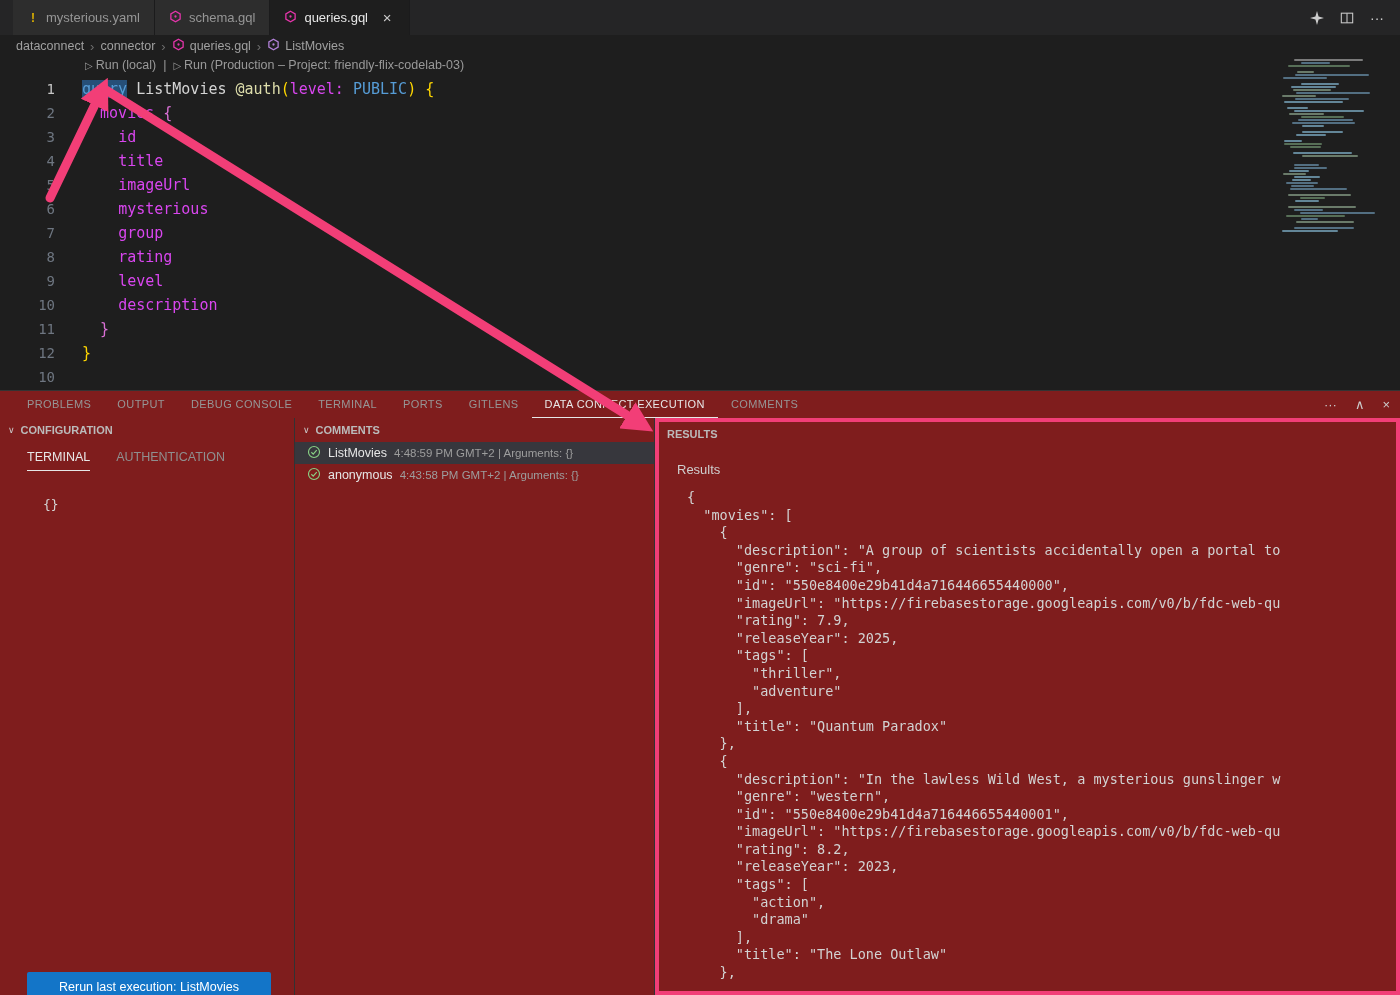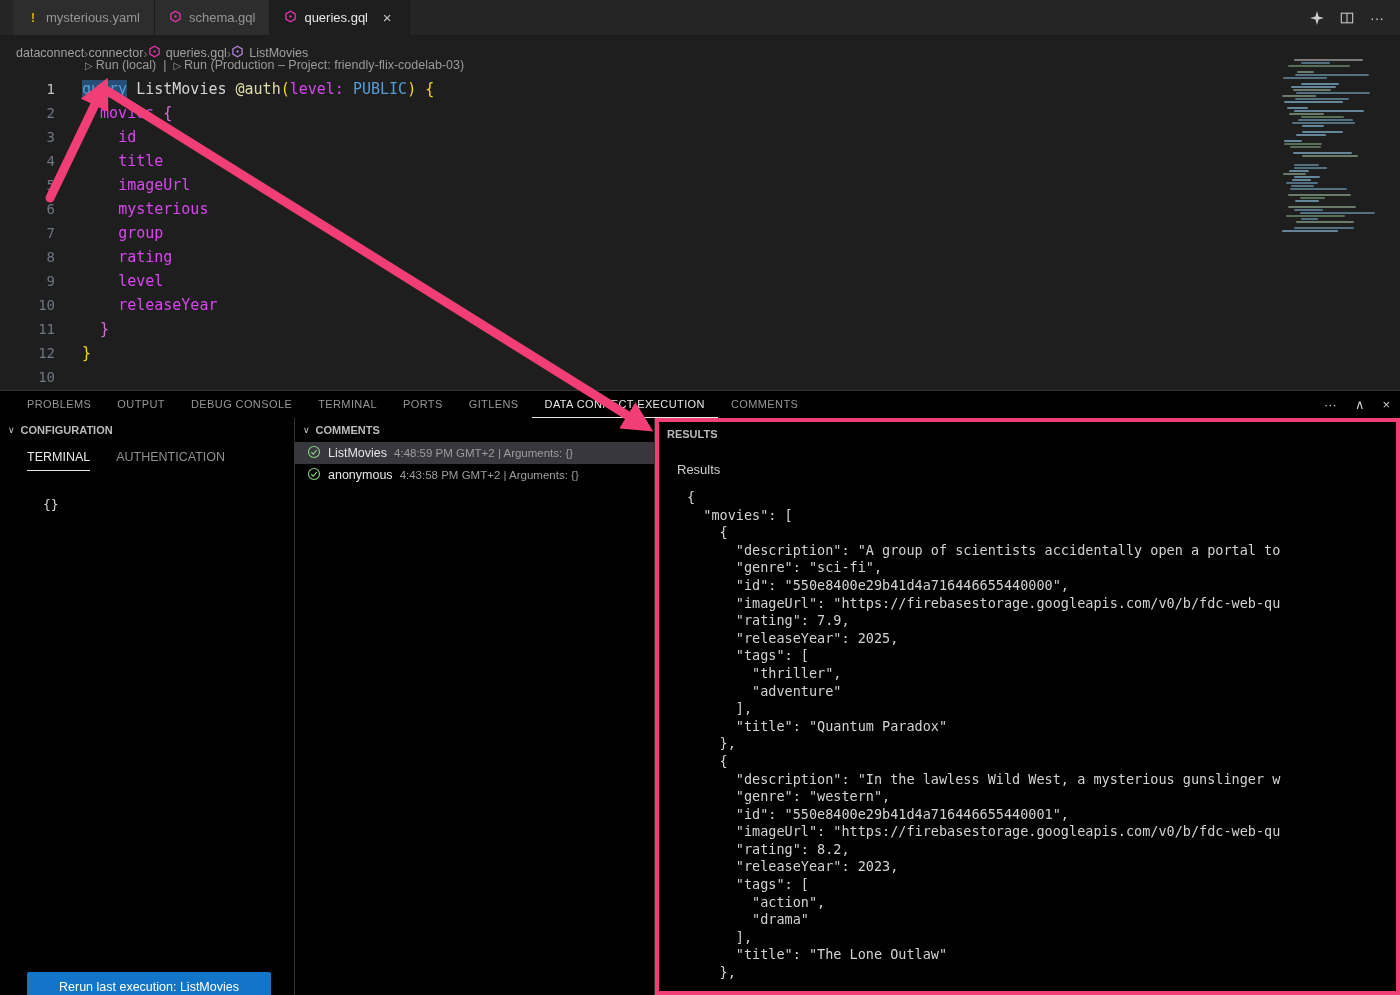--- a/index.html
+++ b/index.html
@@ -11,21 +11,21 @@
   .tabbar{position:absolute;top:0;left:0;right:0;height:35px;background:#252526;display:flex;align-items:stretch}
   .tabs{display:flex;padding-left:13px}
   .tab{display:flex;align-items:center;gap:7px;padding:0 14px;background:#2d2d2d;color:#969696;font-size:13px;border-right:1px solid #1b1b1c;cursor:pointer;white-space:nowrap}
   .tab.active{background:#1e1e1e;color:#e7e7e7}
   .tab-close{margin-left:4px;font-size:15px;color:#cccccc;width:16px;text-align:center;line-height:16px}
   .yaml-ic{color:#ddb100;font-weight:bold;font-size:12px;width:12px;text-align:center}
   .tab-actions{margin-left:auto;display:flex;align-items:center;gap:16px;padding-right:16px;color:#cccccc;font-size:14px}
   .tab-actions span{cursor:pointer;display:flex;align-items:center}
 
   
-  .breadcrumb{position:absolute;top:42px;left:0;right:0;height:22px;display:flex;align-items:center;padding-left:16px;font-size:12.5px;color:#a0a0a0;}
+  .breadcrumb{position:absolute;top:35px;left:0;right:0;height:22px;display:flex;align-items:center;padding-left:16px;font-size:12.5px;color:#a0a0a0;gap:6px}
   .crumb{display:flex;align-items:center;gap:5px;cursor:pointer}
   .crumb-sep{color:#6e6e6e;font-size:13px}
 
   
   .editor{position:absolute;top:57px;left:0;right:0;height:333px;overflow:hidden}
   .codelens{position:absolute;top:1px;left:85px;font-size:12.5px;color:#999;display:flex;gap:7px;align-items:center}
   .codelens .cl-item{display:flex;align-items:center;gap:3px;cursor:pointer}
   .codelens .play{font-size:10px}
   .code-area{position:absolute;top:20px;left:0;right:122px}
   .code-line{display:flex;height:24px;line-height:24px;font-family:"DejaVu Sans Mono",monospace;font-size:15px;white-space:pre}
@@ -33,21 +33,21 @@
   .gutter.cur{color:#c6c6c6}
   .code-text{margin-left:27px}
   .tk-kw{color:#569cd6}.tk-fg{color:#d4d4d4}.tk-fn{color:#dcdcaa}.tk-attr{color:#d946ef}
   .tk-b1{color:#ffd700}.tk-b2{color:#da70d6}
   .tk-sel{background:#264f78}
   .minimap{position:absolute;top:0;right:2px;width:116px;padding-top:2px}
   .mm-row{height:3px}
   .mm-row span{display:block;height:2px;border-radius:1px}
 
   
-  .panel{position:absolute;top:390px;left:0;right:0;bottom:0;background:#000000;border-top:1px solid #333}
+  .panel{position:absolute;top:390px;left:0;right:0;bottom:0;background:#7f1d1d;border-top:1px solid #333}
   .panel-tabs{height:27px;display:flex;align-items:center;padding-left:14px;font-size:11px;letter-spacing:.4px;color:#969696}
   .panel-tab{padding:0 13px;height:100%;display:flex;align-items:center;cursor:pointer;border-bottom:1px solid transparent;white-space:nowrap}
   .panel-tab.active{color:#e7e7e7;border-bottom-color:#e7e7e7}
   .panel-actions{position:absolute;top:0;right:10px;height:27px;display:flex;align-items:center;gap:18px;color:#ccc;font-size:13px}
   .panel-actions span{cursor:pointer}
   .panel-body{position:absolute;top:27px;left:0;right:0;bottom:0;display:flex}
   .sec-header{height:24px;display:flex;align-items:center;gap:6px;padding-left:8px;font-size:11px;font-weight:bold;color:#bbb}
   .sec-chevron{font-size:9px;color:#ccc;font-weight:normal}
 
   .config{width:295px;flex:none;border-right:1px solid #323233;position:relative}
@@ -154,21 +154,21 @@
     <div class="code-area">
         <div class="code-line"><span class="gutter cur">1</span><span class="code-text"><span class="tk-kw tk-sel">query</span><span class="tk-fg"> </span><span class="tk-fg">ListMovies</span><span class="tk-fg"> </span><span class="tk-fn">@auth</span><span class="tk-b1">(</span><span class="tk-attr">level:</span><span class="tk-fg"> </span><span class="tk-kw">PUBLIC</span><span class="tk-b1">)</span><span class="tk-fg"> </span><span class="tk-b1">{</span></span></div>
         <div class="code-line"><span class="gutter">2</span><span class="code-text"><span class="tk-fg">  </span><span class="tk-attr">movies</span><span class="tk-fg"> </span><span class="tk-b2">{</span></span></div>
         <div class="code-line"><span class="gutter">3</span><span class="code-text"><span class="tk-fg">    </span><span class="tk-attr">id</span></span></div>
         <div class="code-line"><span class="gutter">4</span><span class="code-text"><span class="tk-fg">    </span><span class="tk-attr">title</span></span></div>
         <div class="code-line"><span class="gutter">5</span><span class="code-text"><span class="tk-fg">    </span><span class="tk-attr">imageUrl</span></span></div>
         <div class="code-line"><span class="gutter">6</span><span class="code-text"><span class="tk-fg">    </span><span class="tk-attr">mysterious</span></span></div>
         <div class="code-line"><span class="gutter">7</span><span class="code-text"><span class="tk-fg">    </span><span class="tk-attr">group</span></span></div>
         <div class="code-line"><span class="gutter">8</span><span class="code-text"><span class="tk-fg">    </span><span class="tk-attr">rating</span></span></div>
         <div class="code-line"><span class="gutter">9</span><span class="code-text"><span class="tk-fg">    </span><span class="tk-attr">level</span></span></div>
-        <div class="code-line"><span class="gutter">10</span><span class="code-text"><span class="tk-fg">    </span><span class="tk-attr">releaseYear</span></span></div>
+        <div class="code-line"><span class="gutter">10</span><span class="code-text"><span class="tk-fg">    </span><span class="tk-attr">description</span></span></div>
         <div class="code-line"><span class="gutter">11</span><span class="code-text"><span class="tk-fg">  </span><span class="tk-b2">}</span></span></div>
         <div class="code-line"><span class="gutter">12</span><span class="code-text"><span class="tk-b1">}</span></span></div>
         <div class="code-line"><span class="gutter">10</span><span class="code-text"></span></div>
       </div>
     <div class="minimap">
         <div class="mm-row">
           <span style="margin-left: 12px; width: 69px; background: rgb(200, 200, 200); opacity: 0.55;"></span>
         </div>
         <div class="mm-row">
           <span style="margin-left: 19px; width: 29px; background: rgb(127, 179, 213); opacity: 0.55;"></span>

